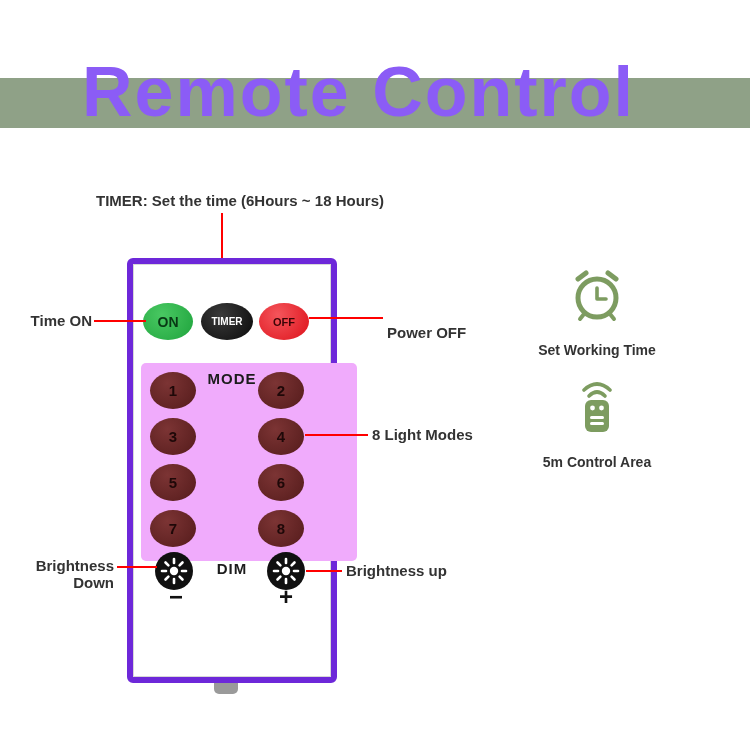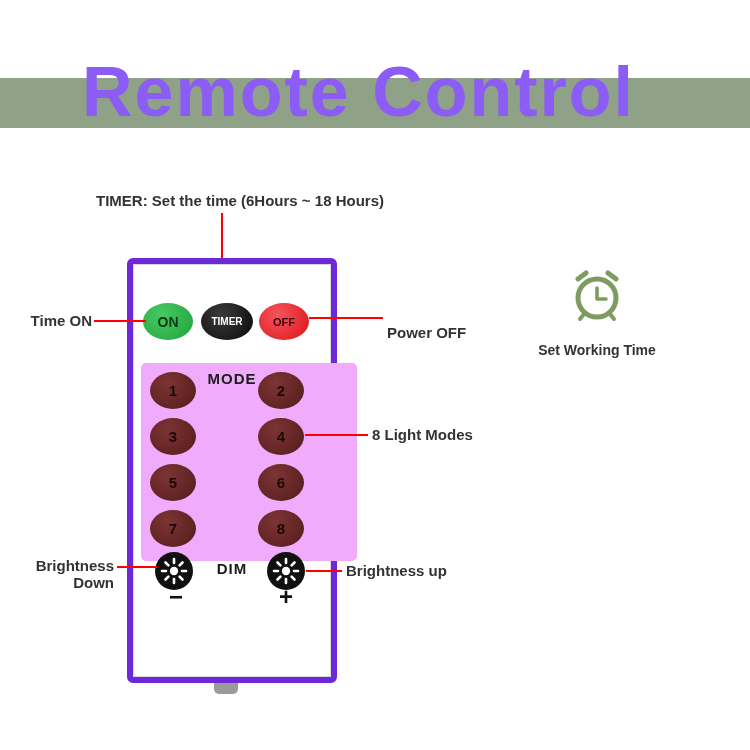--- a/index.html
+++ b/index.html
@@ -172,14 +172,26 @@
       <circle cx="31" cy="34" r="19" fill="none" stroke="#7d9c60" stroke-width="5"></circle>
       <polyline points="31,24 31,35 40,35" fill="none" stroke="#7d9c60" stroke-width="3.6" stroke-linecap="round" stroke-linejoin="round"></polyline>
       <line x1="12" y1="15" x2="20" y2="9" stroke="#7d9c60" stroke-width="5" stroke-linecap="round"></line>
       <line x1="50" y1="15" x2="42" y2="9" stroke="#7d9c60" stroke-width="5" stroke-linecap="round"></line>
       <line x1="18" y1="50" x2="14" y2="55" stroke="#7d9c60" stroke-width="4" stroke-linecap="round"></line>
       <line x1="44" y1="50" x2="48" y2="55" stroke="#7d9c60" stroke-width="4" stroke-linecap="round"></line>
     </svg>
     <span class="flabel">Set Working Time</span>
   </div>
 
+  <div class="feature f2">
+    <svg width="62" height="62" viewBox="0 0 62 62">
+      <path d="M18 14 Q31 2 44 14" fill="none" stroke="#7d9c60" stroke-width="3.6" stroke-linecap="round"></path>
+      <path d="M23 20 Q31 12 39 20" fill="none" stroke="#7d9c60" stroke-width="3.6" stroke-linecap="round"></path>
+      <rect x="19" y="24" width="24" height="32" rx="6" fill="#7d9c60"></rect>
+      <circle cx="26.5" cy="32" r="2.4" fill="#ffffff"></circle>
+      <circle cx="35.5" cy="32" r="2.4" fill="#ffffff"></circle>
+      <rect x="24" y="40" width="14" height="3" rx="1.5" fill="#ffffff"></rect>
+      <rect x="24" y="46" width="14" height="3" rx="1.5" fill="#ffffff"></rect>
+    </svg>
+    <span class="flabel">5m Control Area</span>
+  </div>
 
 </div>
 
 </body></html>

